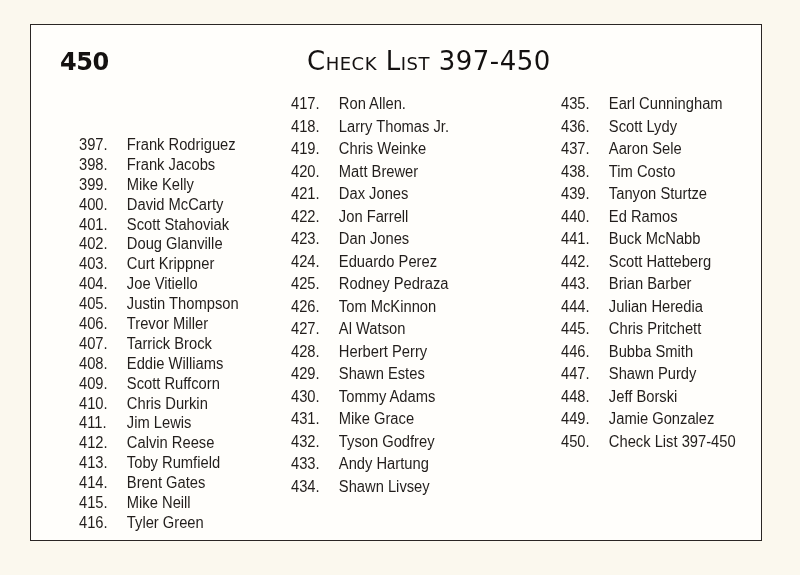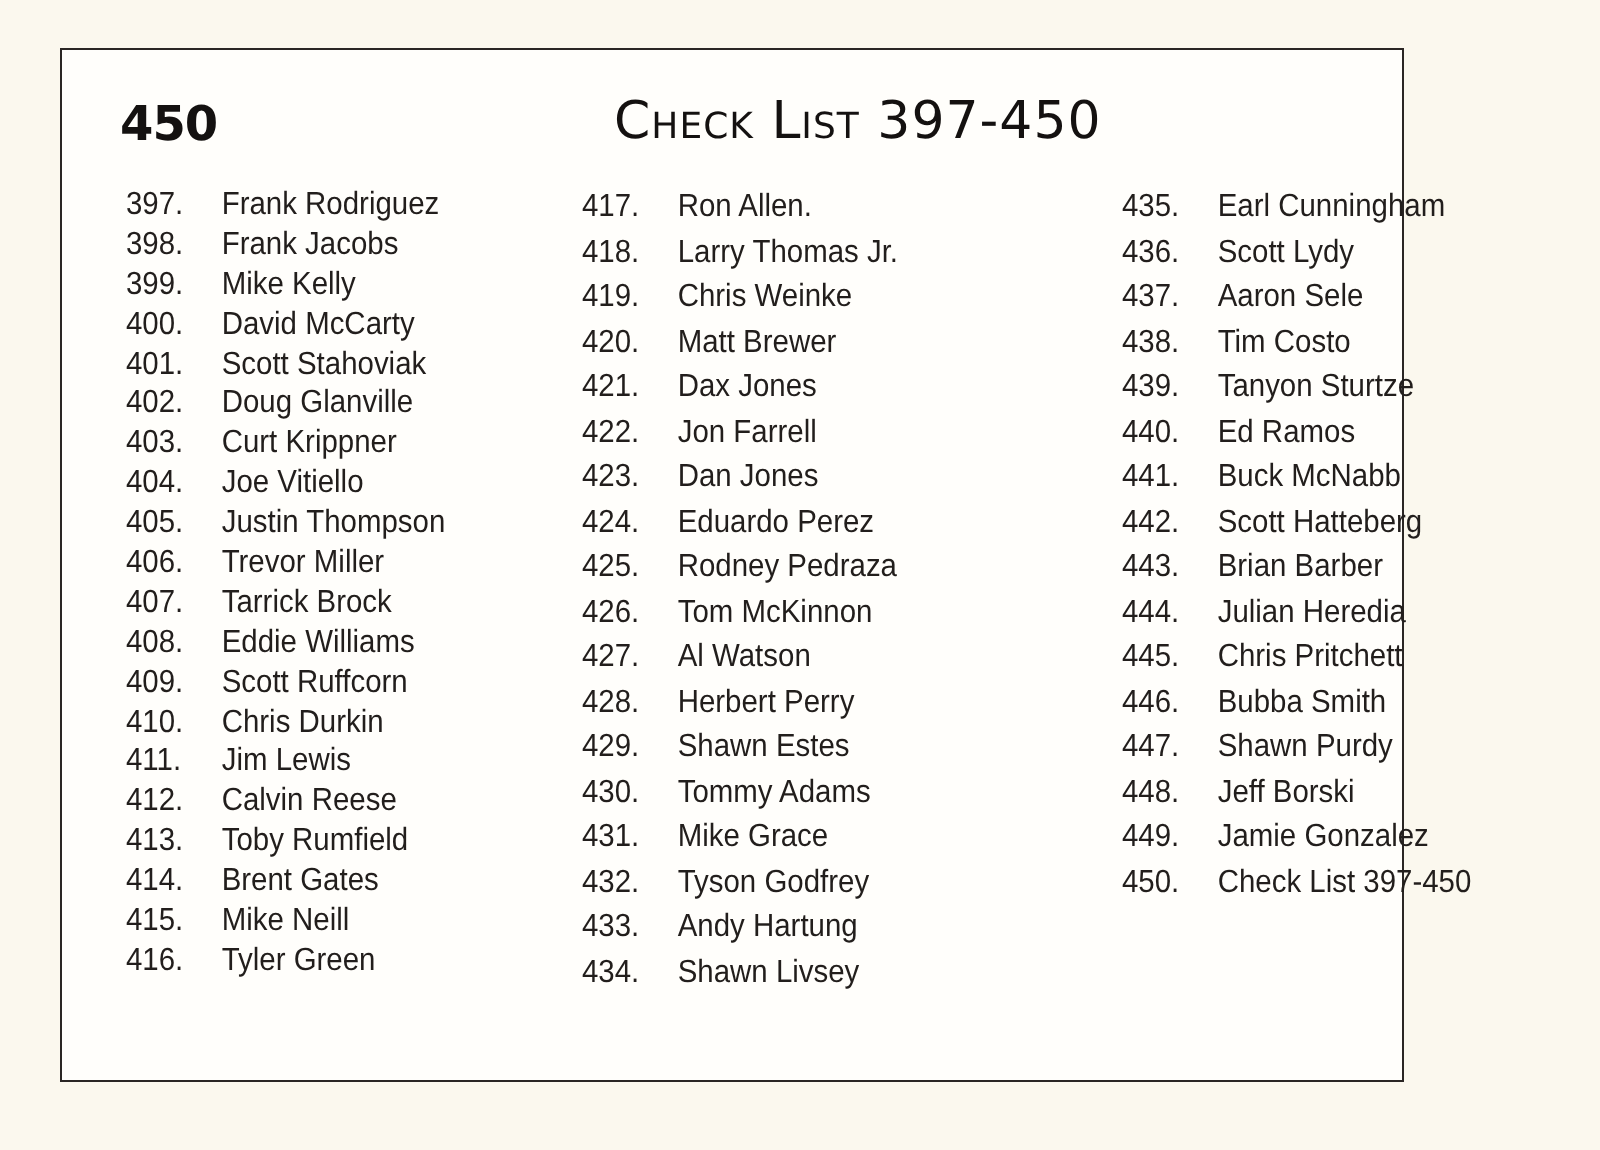--- a/index.html
+++ b/index.html
@@ -12,21 +12,21 @@
       background: #fbf8ee;
       position: relative;
       overflow: hidden;
       font-family: "Liberation Sans", sans-serif;
       color: #1a1716;
     }
     .card-box {
       position: absolute;
       left: 30px;
       top: 24px;
-      width: 672px;
+      width: 732px;
       height: 517px;
       border: 1.5px solid #2a2624;
       background: #fffefb;
       box-sizing: border-box;
     }
     .card-number {
       position: absolute;
       left: 29px;
       top: 23px;
       font-family: "DejaVu Sans", sans-serif;
@@ -43,21 +43,21 @@
       font-size: 26px;
       font-weight: 500;
       letter-spacing: 0.5px;
       color: #141110;
       font-variant: small-caps;
     }
     .column {
       position: absolute;
       top: 68px;
     }
-    .col-1 { left: 32px; }
+    .col-1 { left: 48px; margin-top: 42px; }
     .col-2 { left: 260px; }
     .col-3 { left: 498px; margin-left: 32px; }
     .entry {
       display: flex;
       font-size: 16px;
       line-height: 22.5px;
       height: 22.5px;
       white-space: nowrap;
       transform: scaleX(0.92);
       transform-origin: left center;

